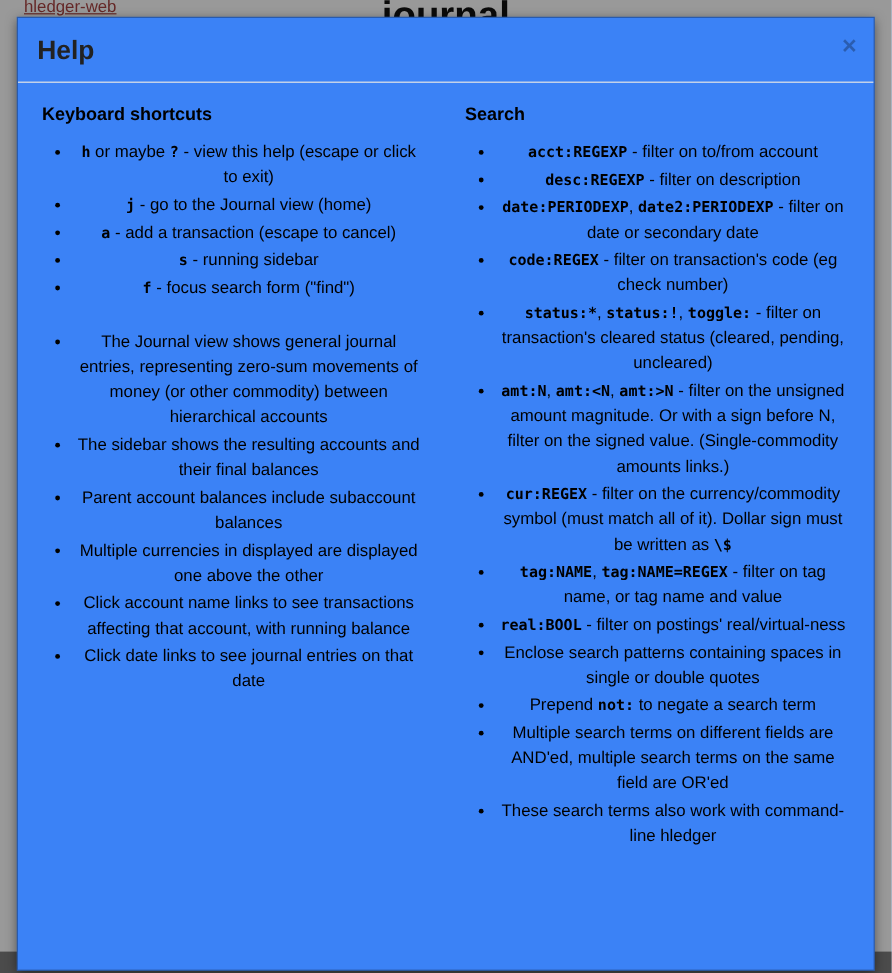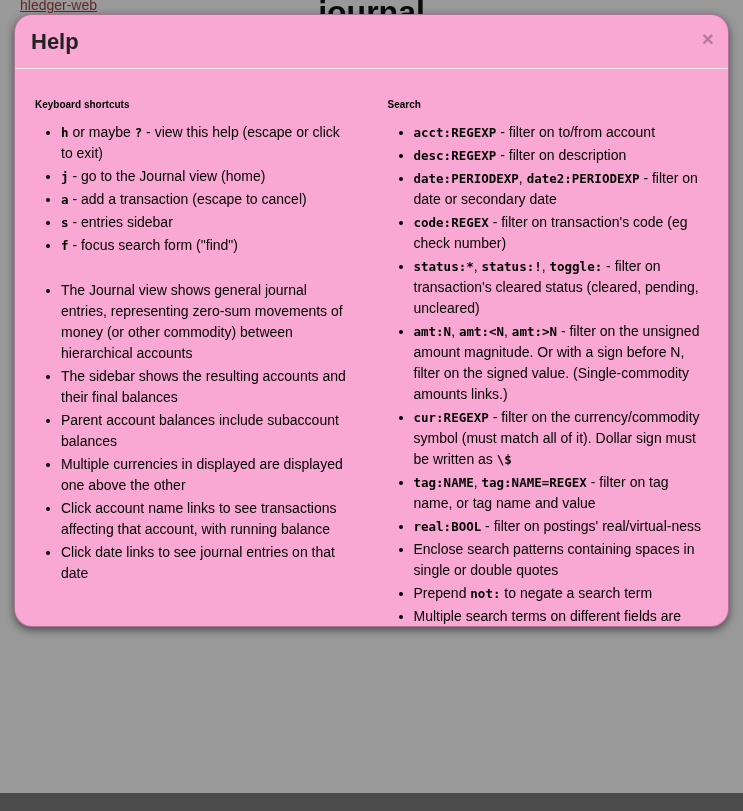--- a/index.html
+++ b/index.html
@@ -29,24 +29,24 @@
   }
   .backdrop {
     position: absolute; inset: 0;
     background: rgba(0,0,0,0.40);
     z-index: 10;
   }
 
   
   .modal {
     position: absolute; z-index: 20;
-    top: 14px; left: 14px; width: 715px; height: 613px;
-    background: #f9a8d4;
+    top: 14px; left: 14px; width: 715px; height: 795px;
+    background: #3b82f6;
     border: 1px solid rgba(0,0,0,0.3);
-    border-radius: 18px;
+    border-radius: 0;
     box-shadow: 0 3px 9px rgba(0,0,0,0.5);
     overflow: hidden;
   }
   .modal-header {
     position: relative;
     padding: 14px 16px 13px;
     border-bottom: 1px solid #e5e5e5;
   }
   .modal-title { font-size: 22px; font-weight: bold; color: #222; line-height: 1.2; }
   .close {
@@ -57,27 +57,28 @@
     font-family: "Liberation Sans", sans-serif;
   }
 
   .modal-body { display: flex; padding: 18px 20px; }
   .col { flex: 1 1 50%; min-width: 0; }
   .col-left  { padding-right: 18px; }
   .col-right { padding-left: 16px; }
 
   .section + .section { margin-top: 24px; }
   .section-heading {
-    font-size: 10px; font-weight: bold; color: #000;
-    margin: 12px 0 12px;
+    font-size: 15px; font-weight: bold; color: #000;
+    margin: 0 0 12px;
   }
   ul.help-list {
     list-style: disc;
     padding-left: 26px;
     margin: 0 0 10px;
+    text-align: center;
   }
   ul.help-list li {
     font-size: 14px;
     line-height: 1.5;
     margin-bottom: 2px;
     color: #000;
   }
   code {
     font-family: "DejaVu Sans Mono", monospace;
     font-weight: bold;
@@ -103,21 +104,21 @@
   </div>
   <div class="modal-body">
 
     <div class="col col-left">
       <div class="section">
         <h4 class="section-heading">Keyboard shortcuts</h4>
         <ul class="help-list">
             <li><code>h</code><span> or maybe </span><code>?</code><span> - view this help (escape or click to exit)</span></li>
             <li><code>j</code><span> - go to the Journal view (home)</span></li>
             <li><code>a</code><span> - add a transaction (escape to cancel)</span></li>
-            <li><code>s</code><span> - entries sidebar</span></li>
+            <li><code>s</code><span> - running sidebar</span></li>
             <li><code>f</code><span> - focus search form ("find")</span></li>
           </ul>
       </div>
       <div class="section">
         <ul class="help-list">
             <li><span>The Journal view shows general journal entries, representing zero-sum movements of money (or other commodity) between hierarchical accounts</span></li>
             <li><span>The sidebar shows the resulting accounts and their final balances</span></li>
             <li><span>Parent account balances include subaccount balances</span></li>
             <li><span>Multiple currencies in displayed are displayed one above the other</span></li>
             <li><span>Click account name links to see transactions affecting that account, with running balance</span></li>
@@ -129,21 +130,21 @@
     <div class="col col-right">
       <div class="section">
         <h4 class="section-heading">Search</h4>
         <ul class="help-list">
             <li><code>acct:REGEXP</code><span> - filter on to/from account</span></li>
             <li><code>desc:REGEXP</code><span> - filter on description</span></li>
             <li><code>date:PERIODEXP</code><span>, </span><code>date2:PERIODEXP</code><span> - filter on date or secondary date</span></li>
             <li><code>code:REGEX</code><span> - filter on transaction's code (eg check number)</span></li>
             <li><code>status:*</code><span>, </span><code>status:!</code><span>, </span><code>toggle:</code><span> - filter on transaction's cleared status (cleared, pending, uncleared)</span></li>
             <li><code>amt:N</code><span>, </span><code>amt:&lt;N</code><span>, </span><code>amt:&gt;N</code><span> - filter on the unsigned amount magnitude. Or with a sign before N, filter on the signed value. (Single-commodity amounts links.)</span></li>
-            <li><code>cur:REGEXP</code><span> - filter on the currency/commodity symbol (must match all of it). Dollar sign must be written as </span><code>\$</code></li>
+            <li><code>cur:REGEX</code><span> - filter on the currency/commodity symbol (must match all of it). Dollar sign must be written as </span><code>\$</code></li>
             <li><code>tag:NAME</code><span>, </span><code>tag:NAME=REGEX</code><span> - filter on tag name, or tag name and value</span></li>
             <li><code>real:BOOL</code><span> - filter on postings' real/virtual-ness</span></li>
             <li><span>Enclose search patterns containing spaces in single or double quotes</span></li>
             <li><span>Prepend </span><code>not:</code><span> to negate a search term</span></li>
             <li><span>Multiple search terms on different fields are AND'ed, multiple search terms on the same field are OR'ed</span></li>
             <li><span>These search terms also work with command-line hledger</span></li>
           </ul>
       </div>
     </div>
 

